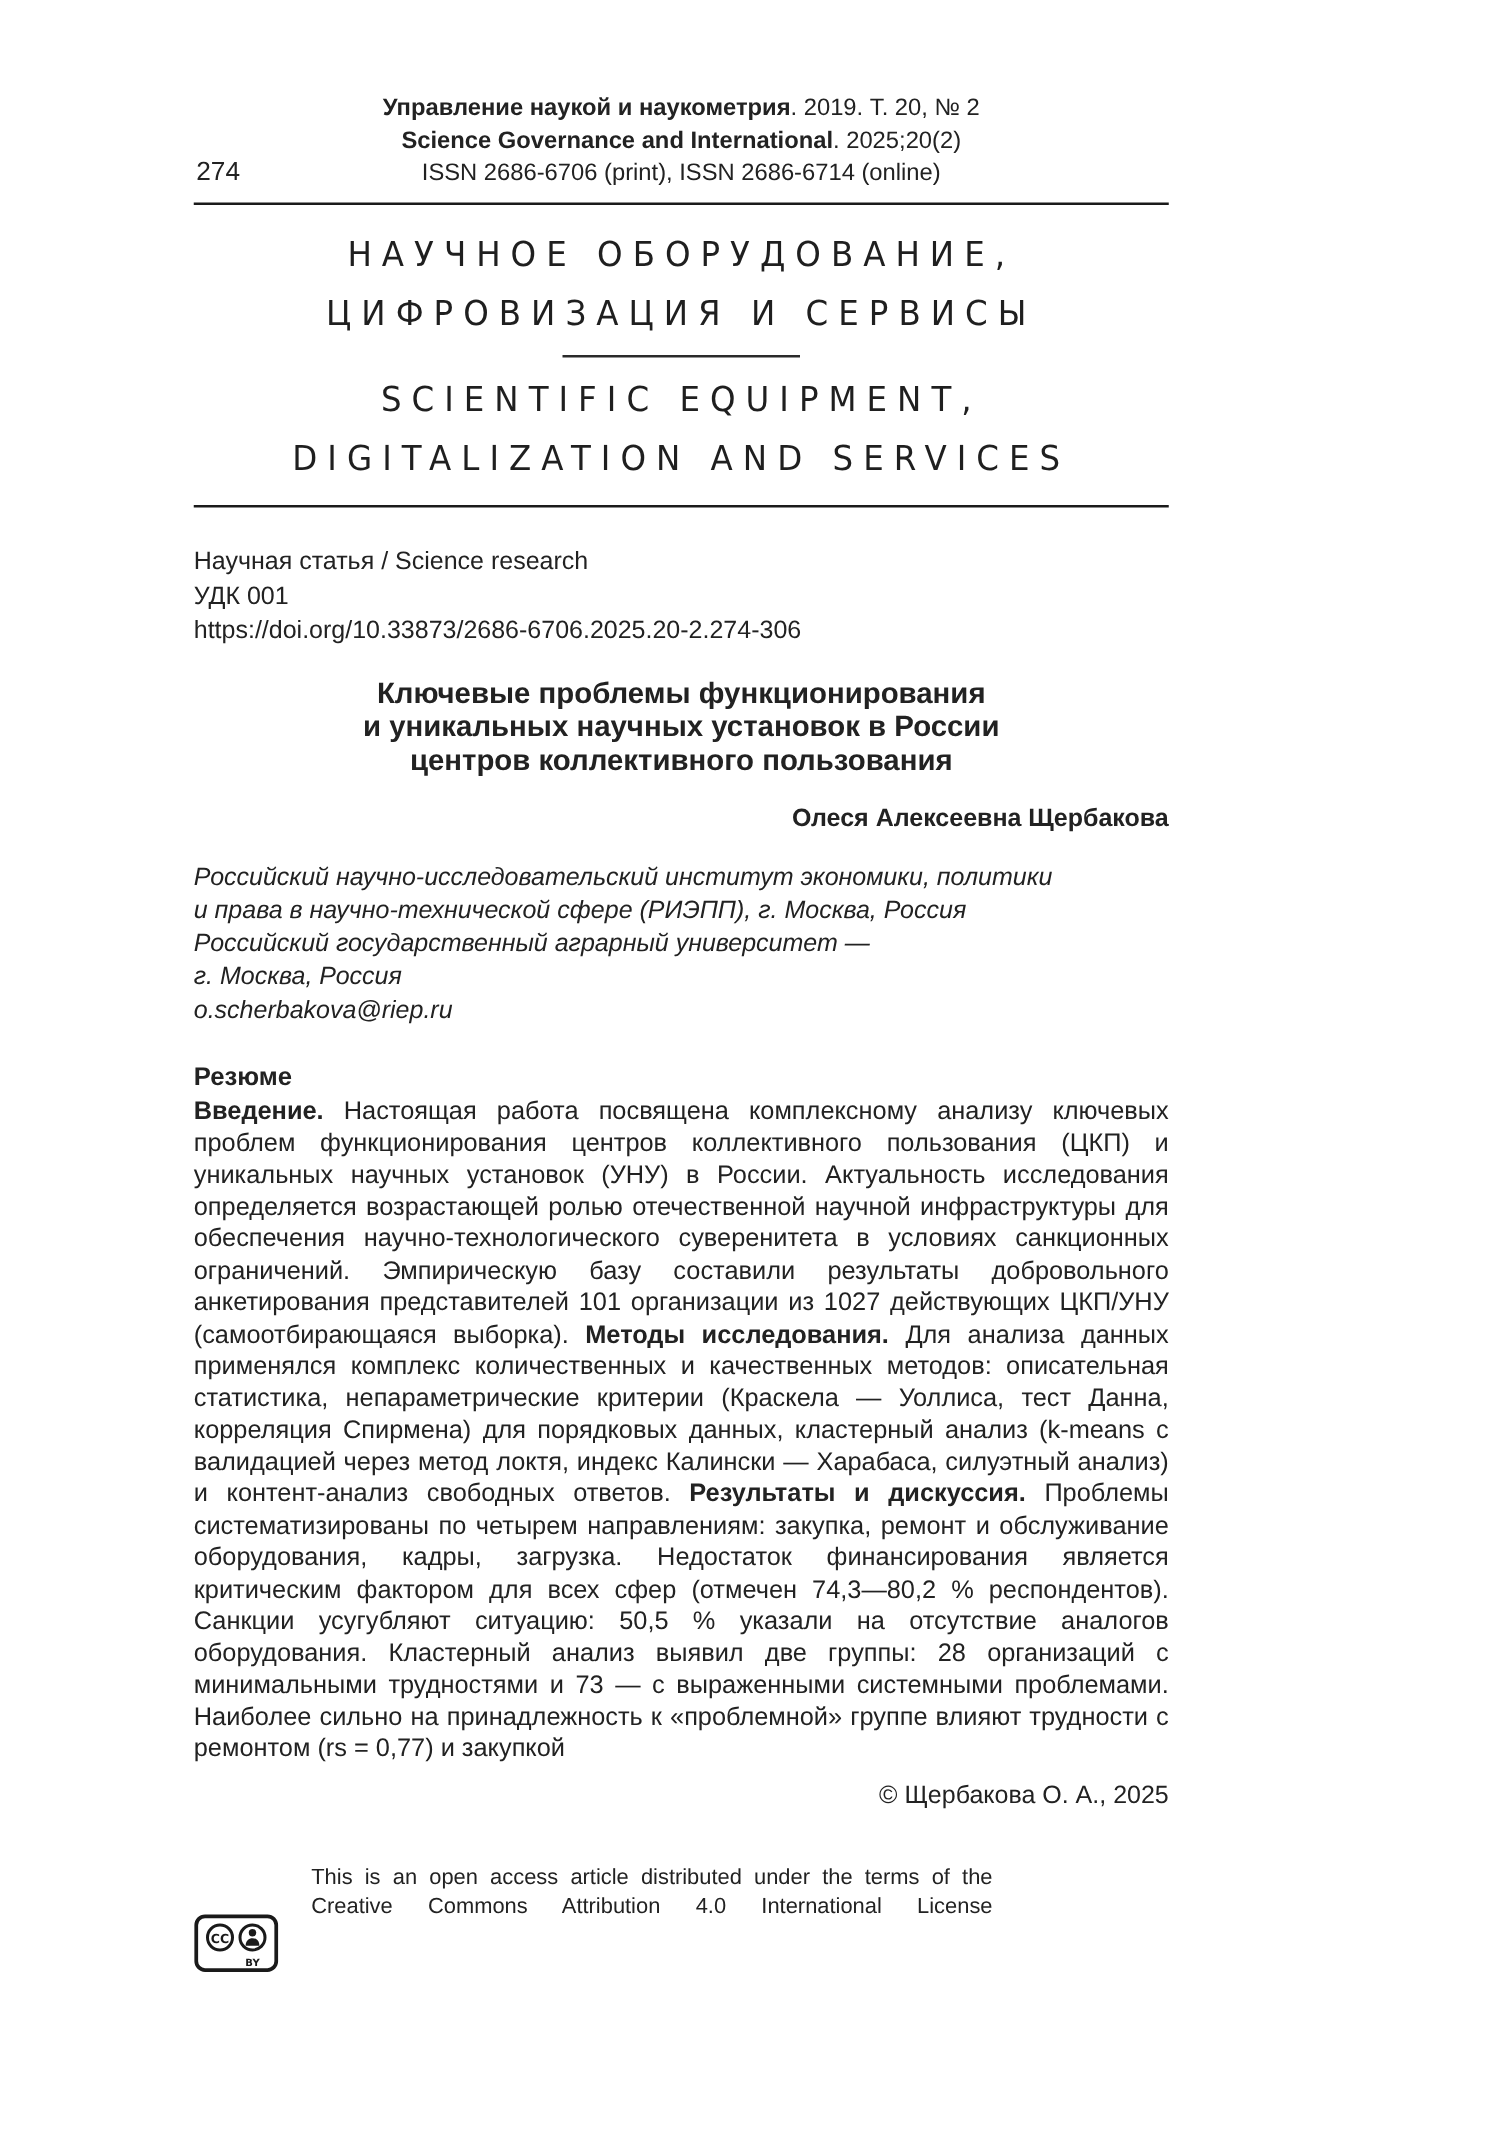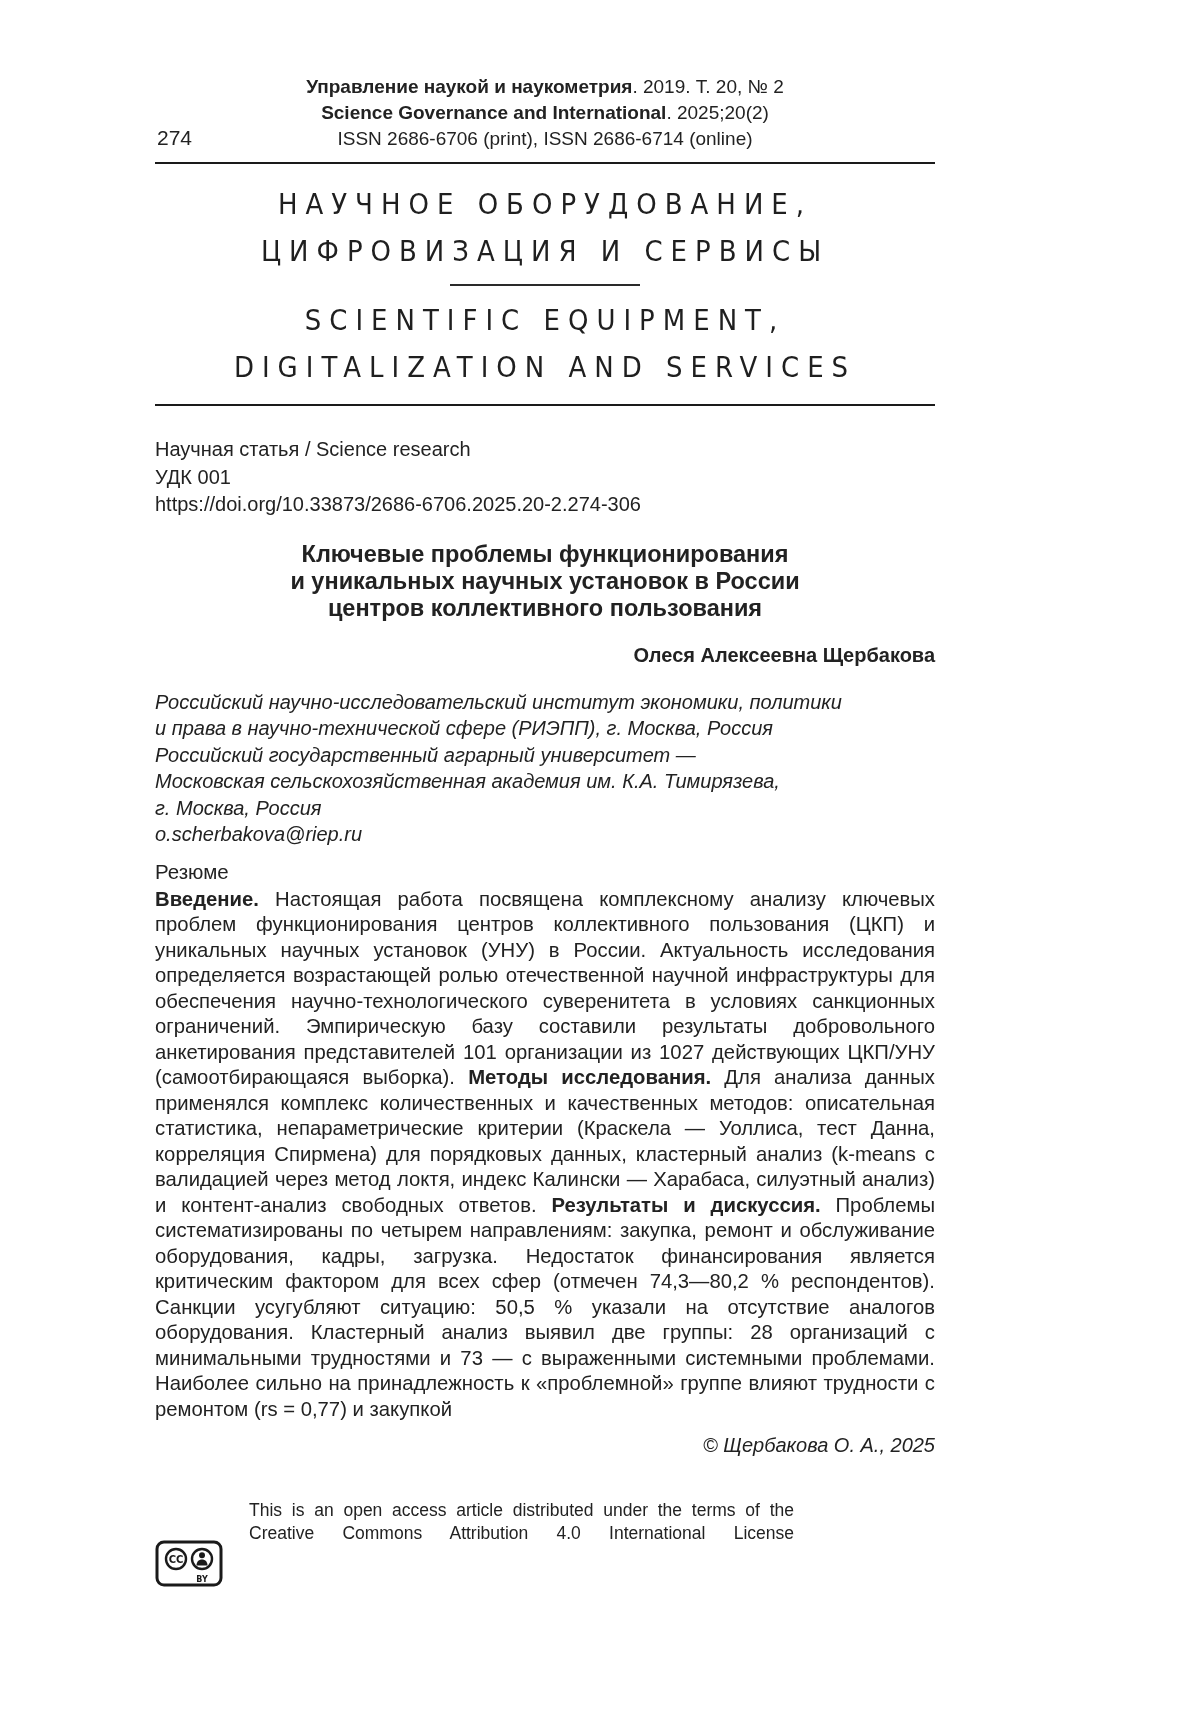--- a/index.html
+++ b/index.html
@@ -67,36 +67,35 @@
     font-weight: bold;
     font-size: 20px;
   }
   .affiliation {
     margin-top: 22px;
     font-style: italic;
     font-size: 20px;
     line-height: 26.5px;
   }
   .abstract-heading {
-    margin-top: 12px;
-    font-weight: normal;
+    margin-top: 29px;
+    font-weight: bold;
     font-size: 20.5px;
   }
   .abstract {
     margin-top: 3px;
     font-size: 20.3px;
     line-height: 25.5px;
     text-align: justify;
     hyphens: auto;
   }
   .abstract .b { font-weight: bold; }
   .copyright {
     margin-top: 12px;
     text-align: right;
-    font-style: italic;
     font-size: 20px;
   }
   .license {
     margin-top: 42px;
     display: flex;
     align-items: flex-start;
   }
   .license-badge { flex: 0 0 auto; margin-top: 41px; }
   .license-text {
     margin-left: 26px;
@@ -149,21 +148,20 @@
       <div>и уникальных научных установок в России</div>
       <div>центров коллективного пользования</div>
     </h1>
 
     <div class="author">Олеся Алексеевна Щербакова</div>
 
     <div class="affiliation">
       <div>Российский научно-исследовательский институт экономики, политики</div>
       <div>и права в научно-технической сфере (РИЭПП), г. Москва, Россия</div>
       <div>Российский государственный аграрный университет —</div>
-      <div>Московская сельскохозяйственная академия им. К.А. Тимирязева,</div>
       <div>г. Москва, Россия</div>
       <div>o.scherbakova@riep.ru</div>
     </div>
 
     <div class="abstract-heading">Резюме</div>
 
     <p class="abstract"><span class="b">Введение.</span><span> Настоящая работа посвящена комплексному анализу ключевых проблем функционирования центров коллективного пользования (ЦКП) и уникальных научных установок (УНУ) в России. Актуальность исследования определяется возрастающей ролью отечественной научной инфраструктуры для обеспечения научно-технологического суверенитета в условиях санкционных ограничений. Эмпирическую базу составили результаты добровольного анкетирования представителей 101 организации из 1027 действующих ЦКП/УНУ (самоотбирающаяся выборка). </span><span class="b">Методы исследования.</span><span> Для анализа данных применялся комплекс количественных и качественных методов: описательная статистика, непараметрические критерии (Краскела — Уоллиса, тест Данна, корреляция Спирмена) для порядковых данных, кластерный анализ (k-means с валидацией через метод локтя, индекс Калински — Харабаса, силуэтный анализ) и контент-анализ свободных ответов. </span><span class="b">Результаты и дискуссия.</span><span> Проблемы систематизированы по четырем направлениям: закупка, ремонт и обслуживание оборудования, кадры, загрузка. Недостаток финансирования является критическим фактором для всех сфер (отмечен 74,3—80,2 % респондентов). Санкции усугубляют ситуацию: 50,5 % указали на отсутствие аналогов оборудования. Кластерный анализ выявил две группы: 28 организаций с минимальными трудностями и 73 — с выраженными системными проблемами. Наиболее сильно на принадлежность к «проблемной» группе влияют трудности с ремонтом (rs = 0,77) и закупкой</span></p>
 
     <div class="copyright">© Щербакова О. А., 2025</div>
 

